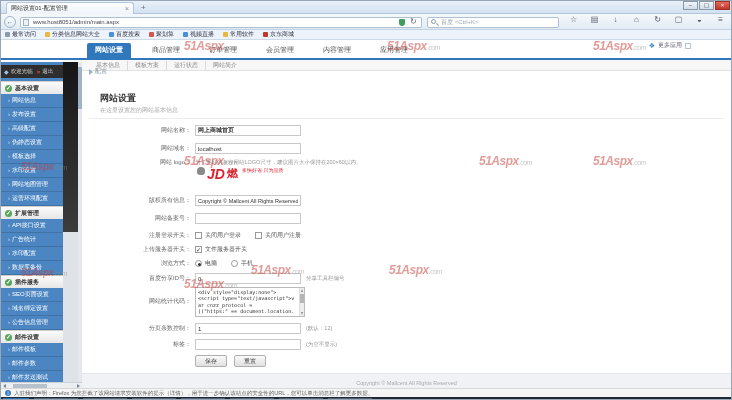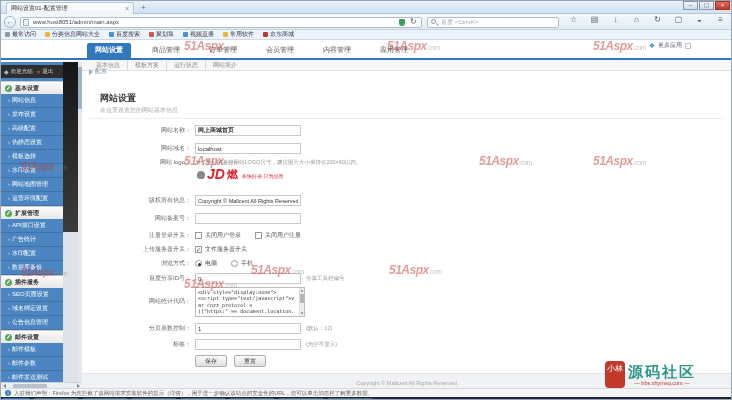--- a/index.html
+++ b/index.html
@@ -77,21 +77,21 @@
   .inp{width:106px;height:11px;border:1px solid #c9c9c9;background:#fff;font-size:6px;padding:0 2px;color:#333;font-family:"Liberation Sans",sans-serif}
   .inp.bold{font-weight:bold}
   .inp.wide{font-size:5.5px}
   .note{font-size:5.5px;color:#999;margin-left:5px;white-space:nowrap}
   .desc{font-size:5.5px;color:#999;white-space:nowrap}
   .optlbl{font-size:6px;color:#555;margin-right:14px}
   .cb{width:7px;height:7px;border:1px solid #999;background:#fff;display:inline-block;margin-right:3px;font-size:6px;line-height:6px;text-align:center;color:#333;flex:none}
   .rb{width:7px;height:7px;border:1px solid #999;border-radius:50%;display:inline-block;margin-right:3px;position:relative;flex:none}
   .rb.on::after{content:"";position:absolute;left:1.5px;top:1.5px;width:3px;height:3px;border-radius:50%;background:#333}
 
-  .logoblk{position:absolute;left:196px;top:166px;display:flex;align-items:flex-end;gap:2px}
+  .logoblk{position:absolute;left:196px;top:166px;display:flex;align-items:flex-start;gap:2px}
   .jdpaw{width:8px;height:8px;background:#8a8a8a;border-radius:50% 50% 40% 40%;margin-bottom:2px}
   .jdtxt{color:#d9232e;font-size:14px;font-weight:bold;font-style:italic;line-height:14px}
   .jdcn{color:#d9232e;font-size:11px;font-weight:bold;line-height:13px}
   .jdslogan{color:#d9232e;font-size:5px;margin-bottom:2px;margin-left:2px}
 
   .codebox{width:110px;height:30px;border:1px solid #bbb;background:#fff;position:relative;overflow:hidden}
   .code{font-family:"DejaVu Sans Mono",monospace;font-size:5px;line-height:6.4px;color:#333;white-space:pre-wrap;word-break:break-all;padding:1px 7px 1px 2px}
   .tascroll{position:absolute;right:0;top:0;width:5px;height:100%;background:#ededed;border-left:1px solid #ddd}
   .tatri-u{position:absolute;right:1px;top:1px;width:0;height:0;border-left:1.5px solid transparent;border-right:1.5px solid transparent;border-bottom:3px solid #888}
   .tatri-d{position:absolute;right:1px;bottom:1px;width:0;height:0;border-left:1.5px solid transparent;border-right:1.5px solid transparent;border-top:3px solid #888}
@@ -361,27 +361,20 @@
   <span class="wm" style="left:592px;top:38px"><span>51Aspx</span><span class="sfx">.com</span></span>
   <span class="wm" style="left:183px;top:153px"><span>51Aspx</span><span class="sfx">.com</span></span>
   <span class="wm" style="left:478px;top:153px"><span>51Aspx</span><span class="sfx">.com</span></span>
   <span class="wm" style="left:592px;top:153px"><span>51Aspx</span><span class="sfx">.com</span></span>
   <span class="wm sm" style="left:20px;top:160px"><span>51Aspx</span><span class="sfx">.com</span></span>
   <span class="wm sm" style="left:20px;top:266px"><span>51Aspx</span><span class="sfx">.com</span></span>
   <span class="wm" style="left:250px;top:262px"><span>51Aspx</span><span class="sfx">.com</span></span>
   <span class="wm" style="left:388px;top:262px"><span>51Aspx</span><span class="sfx">.com</span></span>
   <span class="wm" style="left:183px;top:276px"><span>51Aspx</span><span class="sfx">.com</span></span>
 
-  <div class="comm">
-    <span class="seal">小林</span>
-    <span class="commcol">
-      <span class="cname" style="display:block">源码社区</span>
-      <span class="csite" style="display:block">— bbs.xhymsq.com —</span>
-    </span>
-  </div>
 
   <div class="statusbar">
     <span class="infoico">i</span>
     <span class="stxt">入驻我们声明：Firefox 为您拦截了该网站请求安装软件的提示（详情），用于进一步确认该站点的安全性的URL，您可以单击消息栏了解更多数据。</span>
   </div>
   <div class="taskbar">
     <span class="tseg start"></span>
     <span class="tseg"></span>
     <span class="tseg"></span>
     <span class="tseg"></span>

